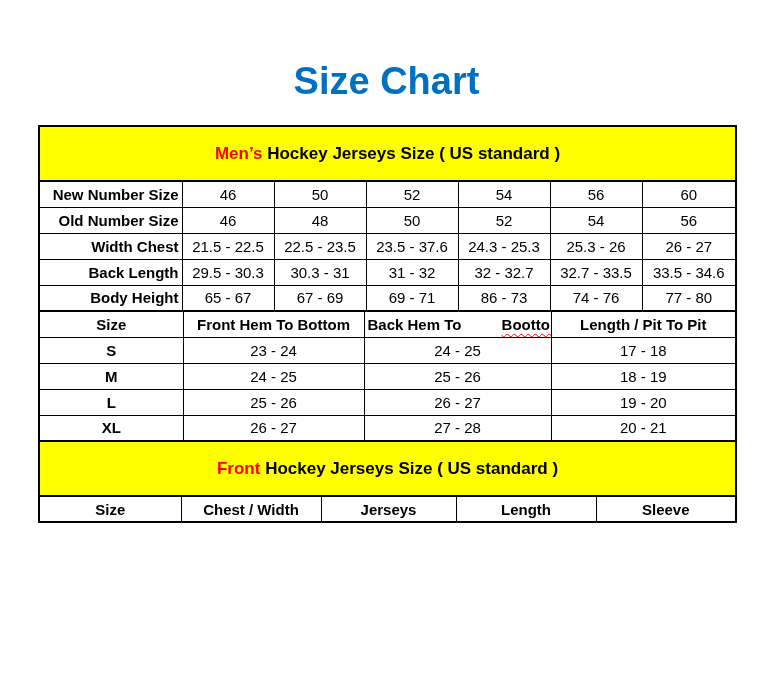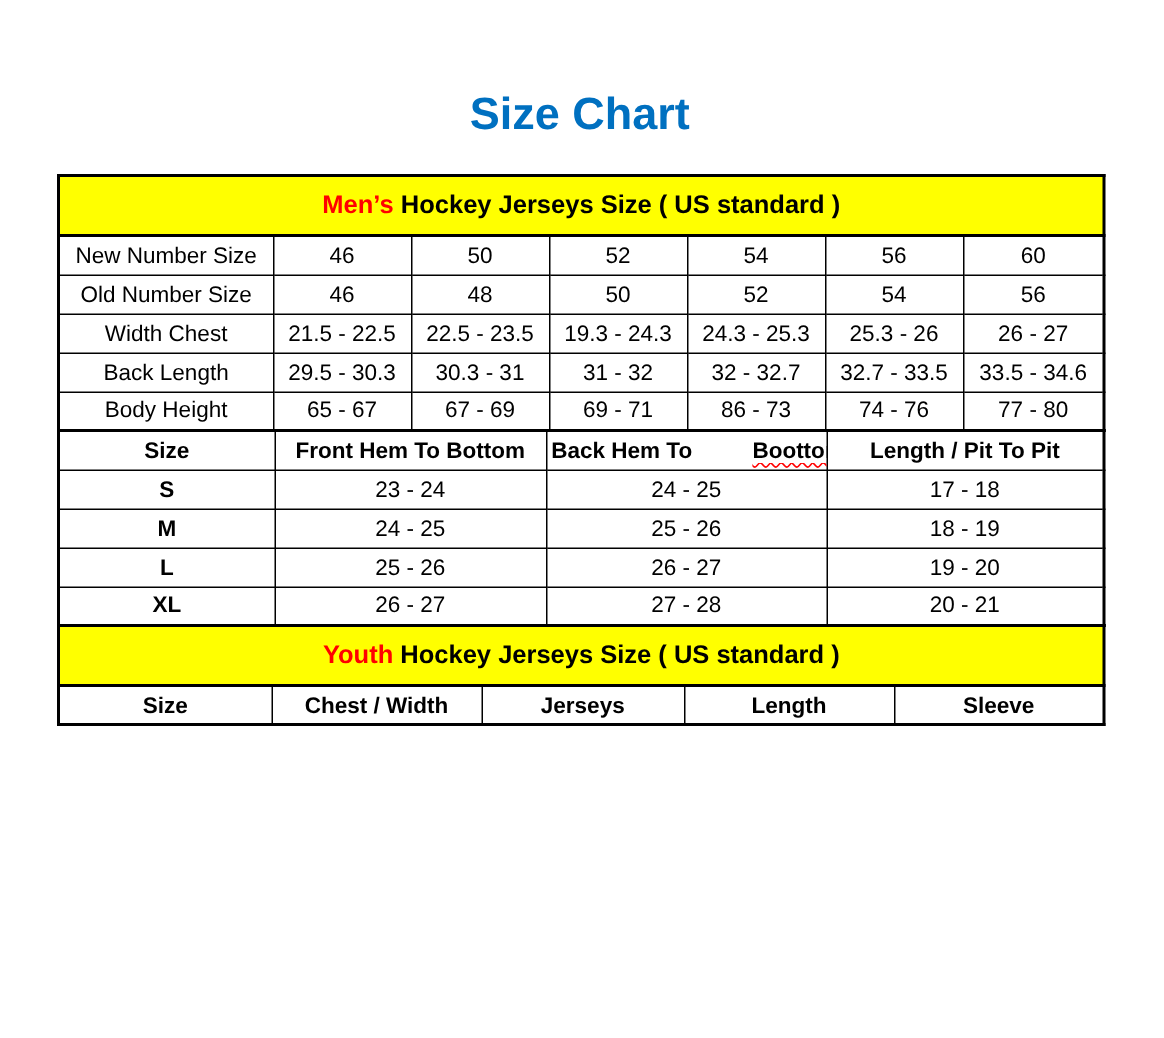--- a/index.html
+++ b/index.html
@@ -7,21 +7,21 @@
     width: 776px; height: 692px;
     background: #ffffff;
     font-family: "Liberation Sans", sans-serif;
     color: #000000;
     overflow: hidden;
   }
   .page-title {
     margin: 60px 0 0 38px;
     width: 697px;
     text-align: center;
-    font-size: 30px;
+    font-size: 38px;
     font-weight: bold;
     color: #0070C0;
   }
   .chart-wrap {
     margin: 22px 0 0 38px;
     width: 697px;
   }
   table {
     width: 697px;
     border-collapse: collapse;
@@ -36,27 +36,27 @@
     font-size: 15px;
     padding: 2px 3px;
     height: 26px;
     overflow: hidden;
     white-space: nowrap;
   }
   tr.band td {
     background: #FFFF00;
     font-weight: bold;
     font-size: 17px;
-    height: 40px;
+    height: 55px;
     border: 2px solid #000;
   }
   tr.band .red-word { color: #FF0000; }
   tr.head th { font-weight: bold; }
   td.rowlabel { font-weight: bold; }
-  table.mens td.rowlabel { font-weight: normal; }
+  table.mens td.rowlabel { font-weight: bold; text-align: right; }
   .misspelled {
     text-decoration: underline wavy #FF0000;
     text-decoration-thickness: 1px;
     text-underline-offset: 3px;
     margin-left: 36px;
   }
 </style>
 </head>
 <body>
 
@@ -95,21 +95,21 @@
           <td>48</td>
           <td>50</td>
           <td>52</td>
           <td>54</td>
           <td>56</td>
         </tr>
         <tr>
           <td class="rowlabel">Width Chest</td>
           <td>21.5 - 22.5</td>
           <td>22.5 - 23.5</td>
-          <td>19.3 - 24.3</td>
+          <td>23.5 - 37.6</td>
           <td>24.3 - 25.3</td>
           <td>25.3 - 26</td>
           <td>26 - 27</td>
         </tr>
         <tr>
           <td class="rowlabel">Back Length</td>
           <td>29.5 - 30.3</td>
           <td>30.3 - 31</td>
           <td>31 - 32</td>
           <td>32 - 32.7</td>
@@ -174,21 +174,21 @@
   <table class="youth">
     <colgroup>
       <col style="width:142px">
         <col style="width:140px">
         <col style="width:135px">
         <col style="width:140px">
         <col style="width:140px">
     </colgroup>
     <thead>
       <tr class="band">
-        <td colspan="5"><span class="red-word">Youth</span> <span>Hockey Jerseys Size ( US standard )</span></td>
+        <td colspan="5"><span class="red-word">Front</span> <span>Hockey Jerseys Size ( US standard )</span></td>
       </tr>
       <tr class="head">
         <th>Size</th>
         <th>Chest / Width</th>
         <th>Jerseys</th>
         <th>Length</th>
         <th>Sleeve</th>
       </tr>
     </thead>
     <tbody>

